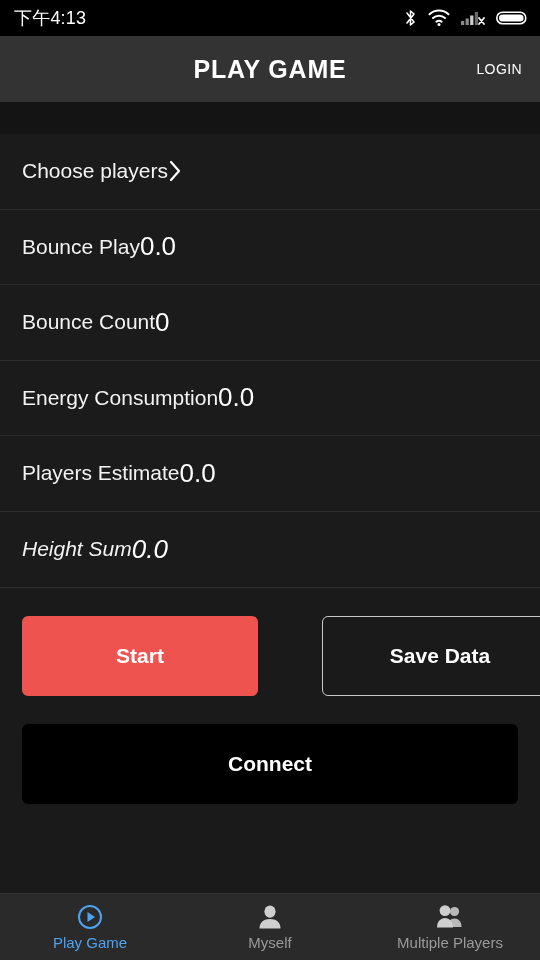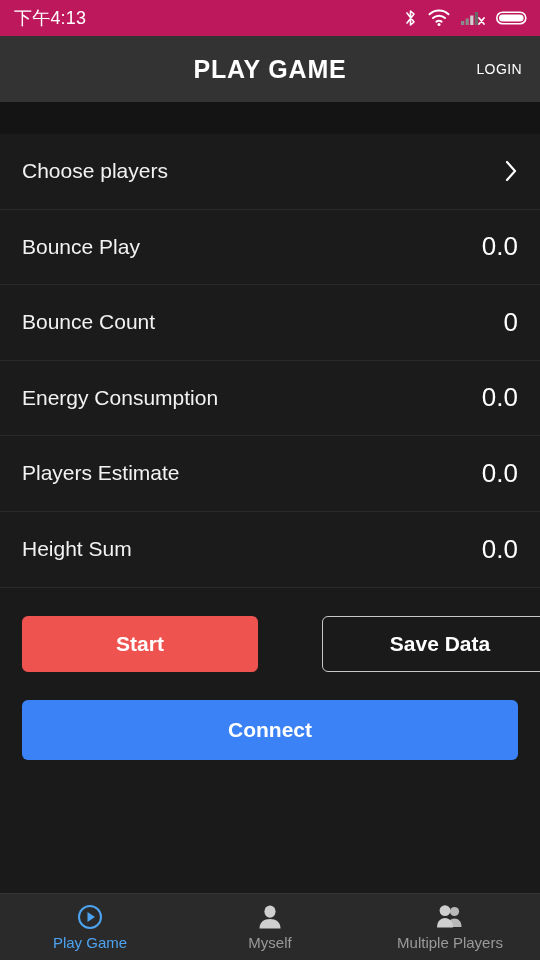--- a/index.html
+++ b/index.html
@@ -7,21 +7,21 @@
     width:540px; height:960px;
     background:#1a1a1a;
     font-family:"Liberation Sans", sans-serif;
     overflow:hidden;
   }
   #app { position:relative; width:540px; height:960px; display:flex; flex-direction:column; background:#1a1a1a; }
 
   
   .statusbar {
     height:36px; flex:0 0 36px;
-    background:#be185d;
+    background:#000000;
     display:flex; align-items:center; justify-content:space-between;
     padding:0 12px 0 14px;
   }
   .status-time { color:#ffffff; font-size:18px; letter-spacing:.2px; }
   .status-icons { display:flex; align-items:center; gap:11px; }
   .sicon { display:flex; align-items:flex-end; }
 
   
   .header {
     height:66px; flex:0 0 66px;
@@ -37,42 +37,42 @@
     color:#ffffff; font-size:14px; letter-spacing:.4px;
   }
 
   
   .header-gap { flex:0 0 32px; background:#141414; }
 
   
   .list { flex:0 0 auto; background:#1b1b1b; border-bottom:1px solid #2c2c2c; }
   .row {
     height:75.5px;
-    display:flex; align-items:center; justify-content:space-between;
+    display:flex; align-items:center; justify-content:flex-start;
     padding:0 22px;
     border-bottom:1px solid #2b2b2b;
     background:#1b1b1b;
   }
-  .row:last-child { border-bottom:none; }
+  .row:last-child { border-bottom:none;font-style:italic; }
   .row-label { color:#f2f2f2; font-size:21px; font-weight:400; }
   .row-value { color:#ffffff; font-size:26px; }
   .chev { width:14px; height:24px; display:block; }
 
   
   .actions { flex:1 1 auto; background:#1a1a1a; padding:28px 22px 0 22px; }
   .btn-row { display:flex; gap:22px; }
   .btn {
-    height:56px; border-radius:6px;
+    height:80px; border-radius:6px;
     display:flex; align-items:center; justify-content:center;
     font-size:21px; font-weight:bold; color:#ffffff;
     cursor:pointer; user-select:none;
   }
   .btn-start { flex:0 0 236px; background:#ef5350; }
   .btn-save { flex:0 0 236px; background:#1a1a1a; border:1.5px solid #c8c8c8;margin-left:42px; }
-  .btn-connect { margin-top:28px; background:#3b82f6; height:60px; width:100%; }
+  .btn-connect { margin-top:28px; background:#000000; height:80px; width:100%; }
 
   
   .bottomnav {
     flex:0 0 67px; height:67px;
     background:#2a2a2a;
     border-top:1px solid #343434;
     display:flex; align-items:stretch;
   }
   .navitem {
     flex:1 1 0; display:flex; flex-direction:column;

